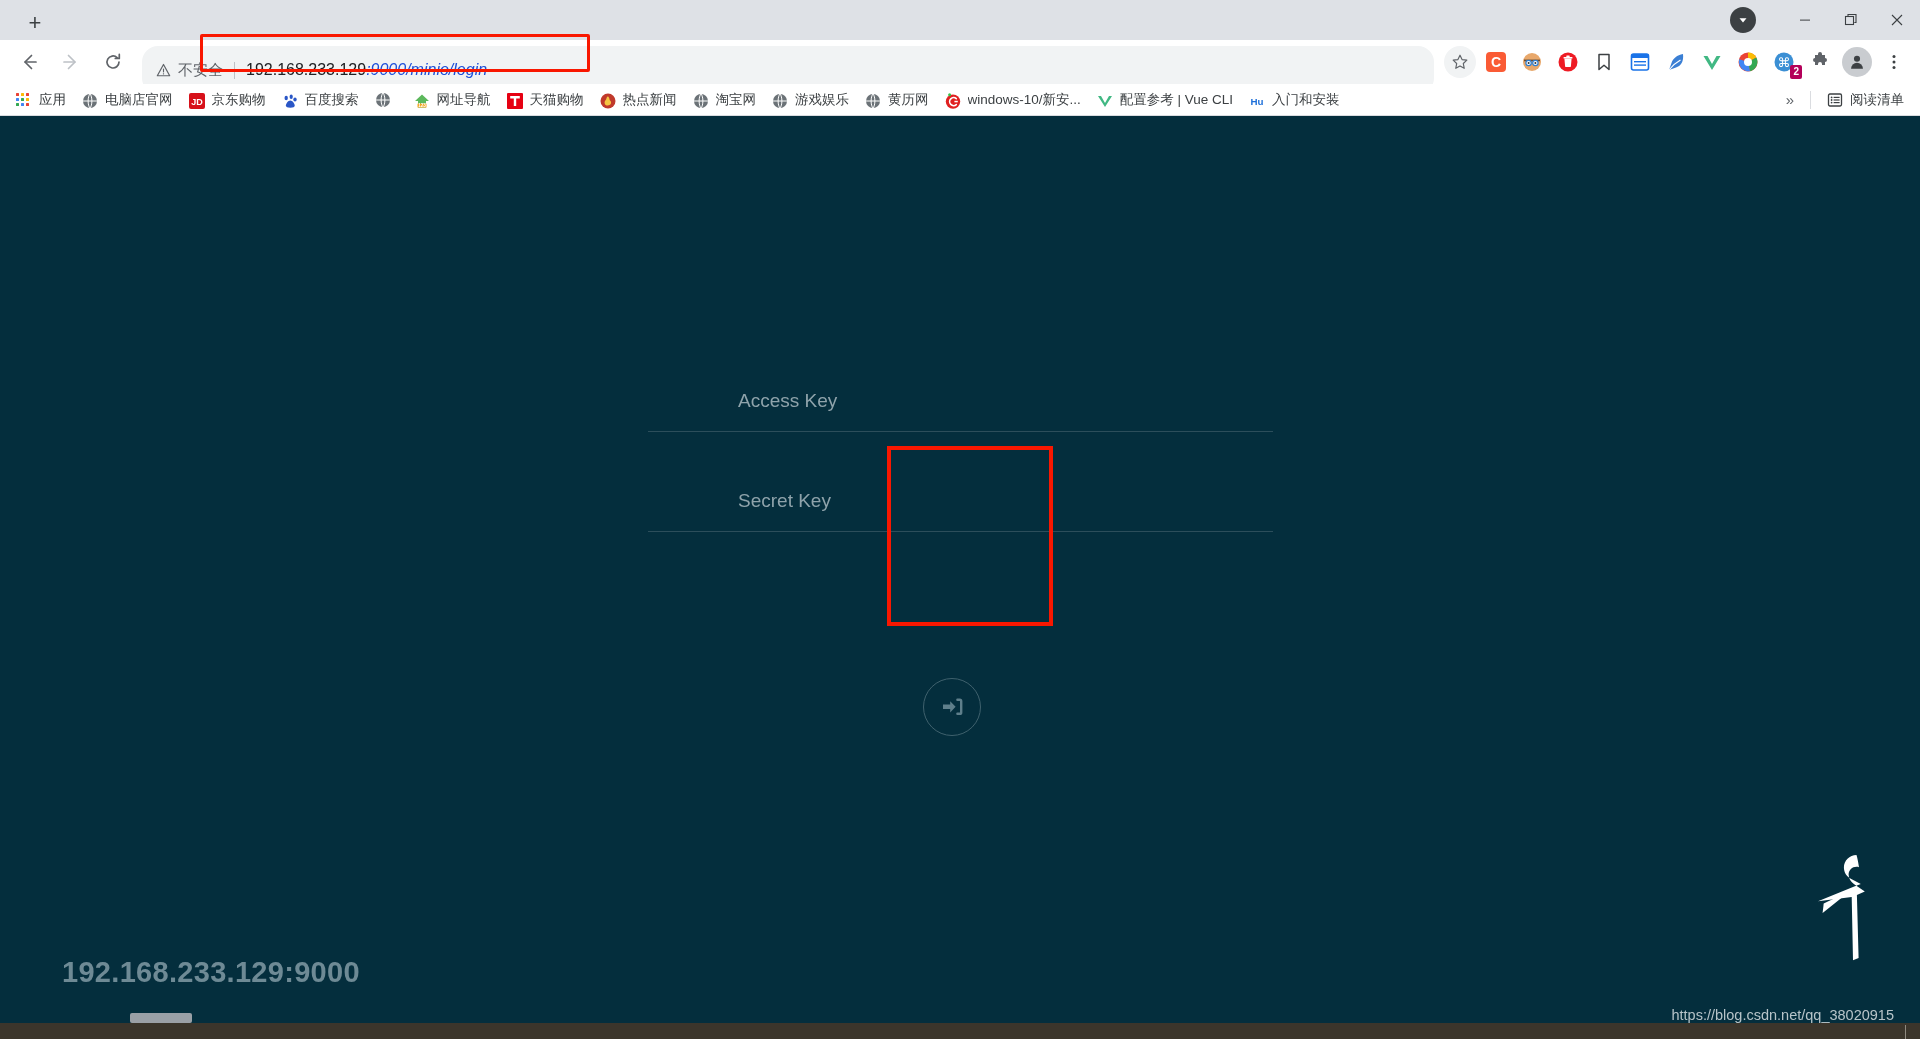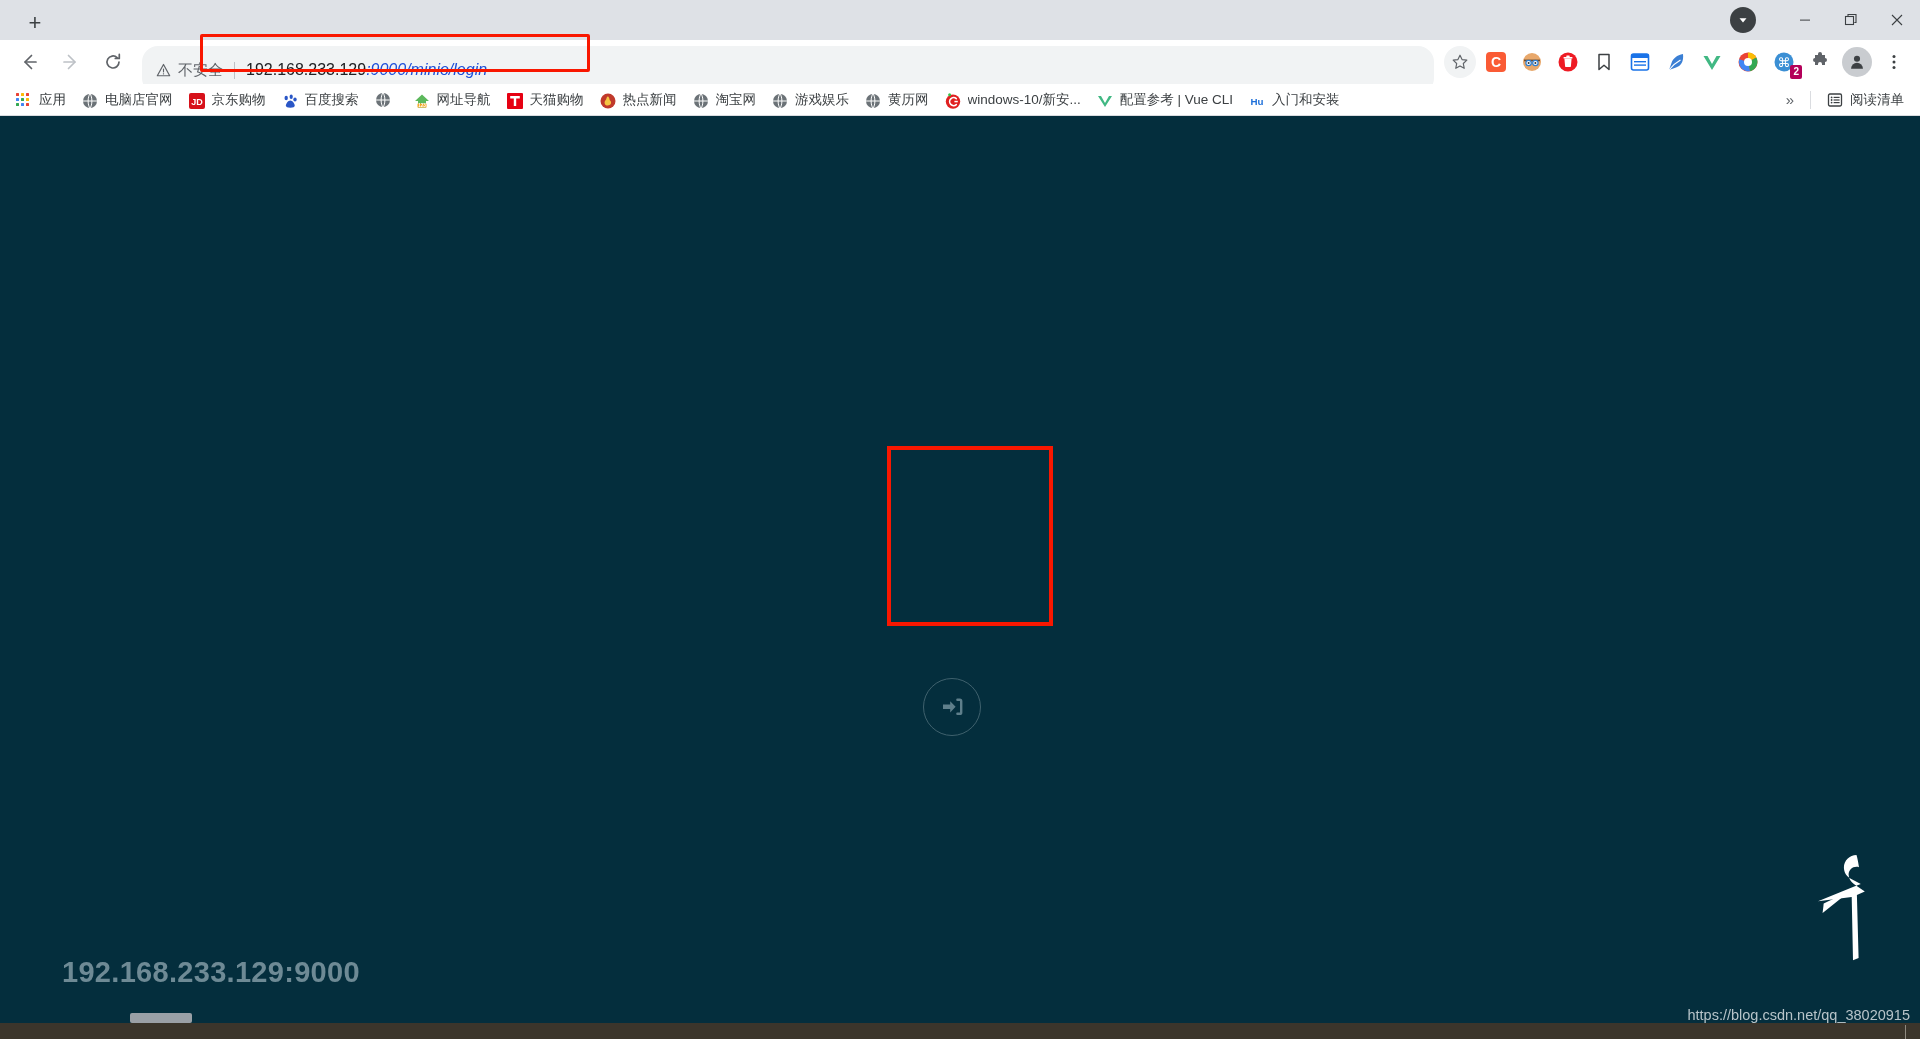--- a/index.html
+++ b/index.html
@@ -155,21 +155,21 @@
   }
 
   .server-label {
     position: absolute; left: 62px; bottom: 50px;
     color: #6e8a95; font-size: 29px; letter-spacing: .3px; font-weight: bold;
   }
 
   .minio-logo { position: absolute; right: 44px; bottom: 72px; }
 
   .watermark {
-    position: absolute; right: 10px; bottom: 16px;
+    position: absolute; right: 26px; bottom: 16px;
     color: #b7c4c9; font-size: 14.5px;
   }
 
   .bottom-strip {
     position: absolute; left: 0; right: 0; bottom: 0; height: 16px;
     background: #3b352b;
   }
   .bottom-thumb {
     position: absolute; left: 130px; bottom: 16px; width: 62px; height: 10px;
     background: #9aa0a6; border-radius: 2px;
@@ -514,20 +514,28 @@
             <rect x="6.6" y="10" width="6" height="1.2" fill="#3c4043"></rect>
         </svg>
       </span>
       <span class="bm-label">阅读清单</span>
     </span>
   </div>
 
   <div class="page">
     <div class="minio-bg"></div>
 
+    <form class="login-form">
+      <div class="field">
+        <input class="field-input" type="text" placeholder="Access Key" style="">
+      </div>
+      <div class="field">
+        <input class="field-input" type="password" placeholder="Secret Key" style="">
+      </div>
+    </form>
 
     <div class="anno-fields"></div>
 
     <button class="login-btn">
       <svg width="28" height="28" viewBox="0 0 28 28">
         <path d="M5 11.6h7.2V8.2l5.4 5.6-5.4 5.6v-3.4H5z" fill="#5f7f8b"></path>
         <path d="M19.4 6.8h2.4a1.4 1.4 0 0 1 1.4 1.4v11.2a1.4 1.4 0 0 1-1.4 1.4h-2.4" fill="none" stroke="#5f7f8b" stroke-width="2.4" stroke-linecap="round"></path>
       </svg>
     </button>
 

